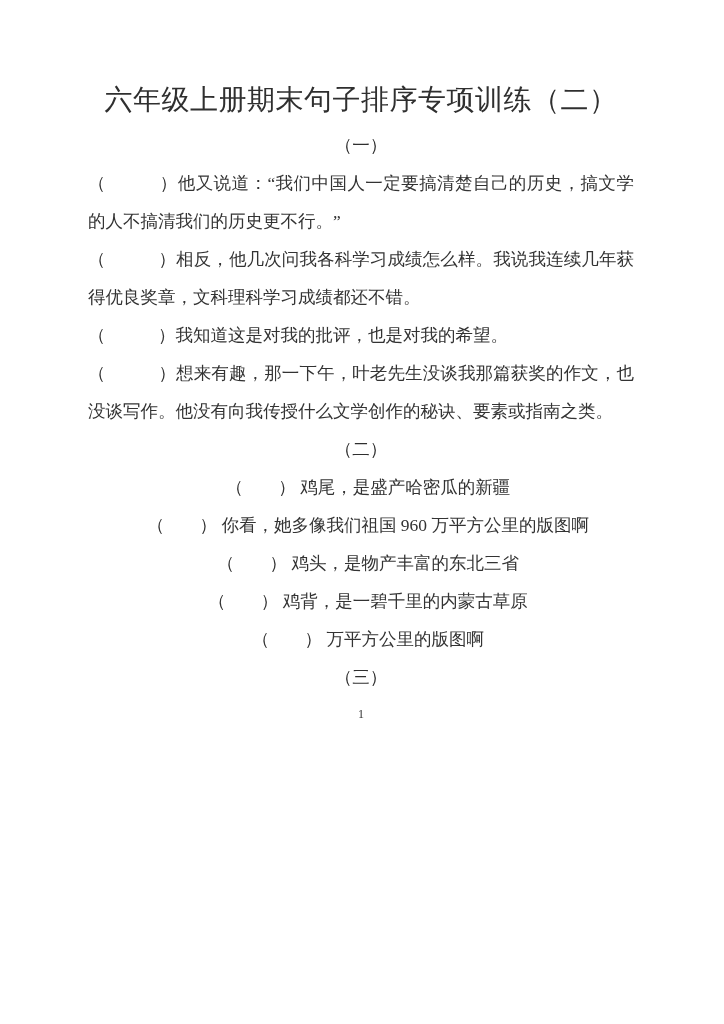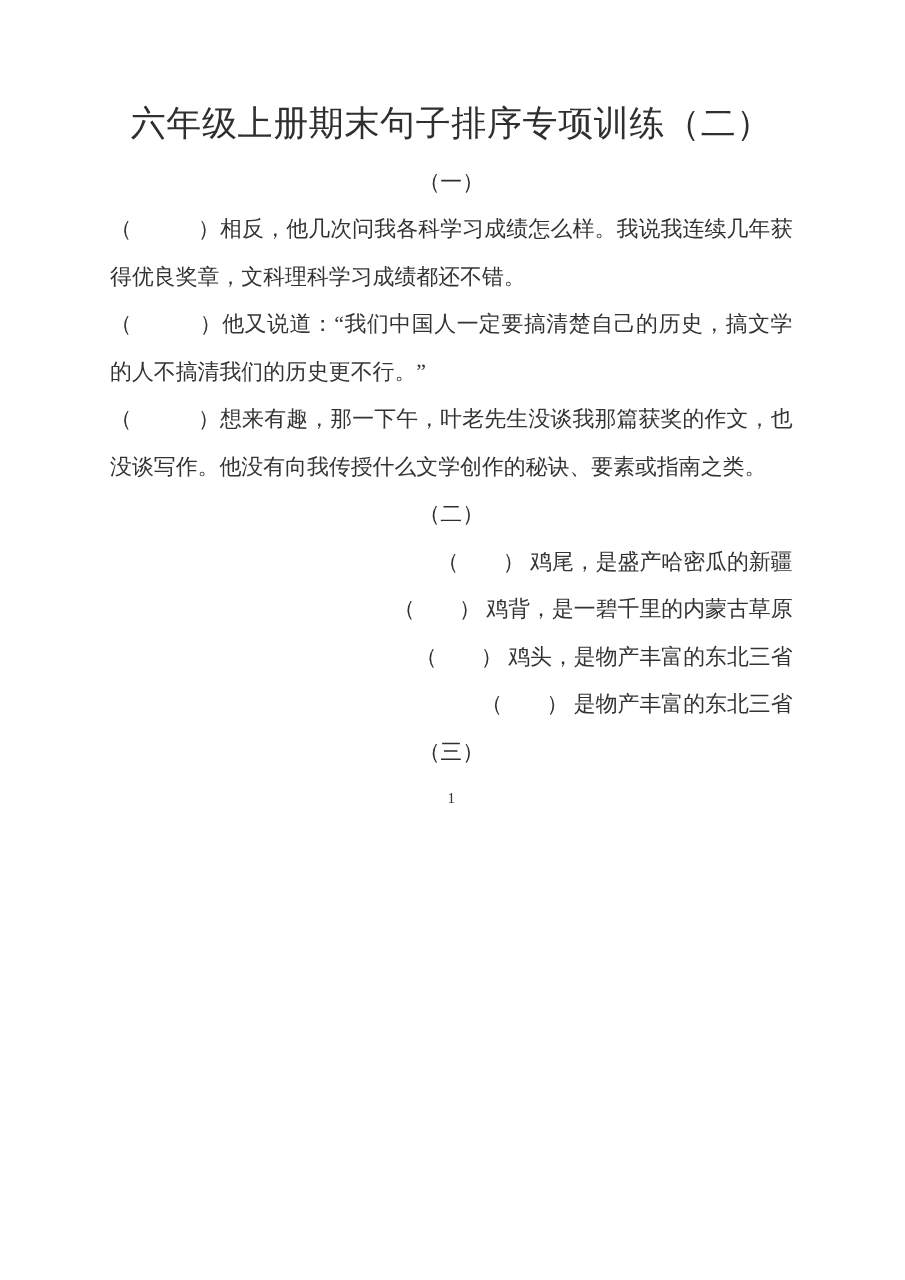--- a/index.html
+++ b/index.html
@@ -43,47 +43,49 @@
   }
   .para {
     margin: 0;
     font-size: 17.5px;
     line-height: 38px;
     text-align: justify;
     color: #333333;
   }
   .para.sec2 {
     padding-left: 14px;
-    text-align: right;
+    text-align: center;
   }
   .page-number {
     margin-top: 10px;
     font-size: 12px;
     line-height: 16px;
     text-align: center;
     color: #333333;
   }
 </style>
 </head>
 <body>
 
 <div class="page">
 
   <h1 class="title">六年级上册期末句子排序专项训练（二）</h1>
 
   <div class="section-heading first">（一）</div>
 
+  <p class="para">（　　　）他又说道：“我们中国人一定要搞清楚自己的历史，搞文学的人不搞清我们的历史更不行。”</p>
   <p class="para">（　　　）相反，他几次问我各科学习成绩怎么样。我说我连续几年获得优良奖章，文科理科学习成绩都还不错。</p>
-  <p class="para">（　　　）他又说道：“我们中国人一定要搞清楚自己的历史，搞文学的人不搞清我们的历史更不行。”</p>
+  <p class="para">（　　　）我知道这是对我的批评，也是对我的希望。</p>
   <p class="para">（　　　）想来有趣，那一下午，叶老先生没谈我那篇获奖的作文，也没谈写作。他没有向我传授什么文学创作的秘诀、要素或指南之类。</p>
 
   <div class="section-heading">（二）</div>
 
   <p class="para sec2">（　　） 鸡尾，是盛产哈密瓜的新疆</p>
+  <p class="para sec2">（　　） 你看，她多像我们祖国 960 万平方公里的版图啊</p>
+  <p class="para sec2">（　　） 鸡头，是物产丰富的东北三省</p>
   <p class="para sec2">（　　） 鸡背，是一碧千里的内蒙古草原</p>
-  <p class="para sec2">（　　） 鸡头，是物产丰富的东北三省</p>
-  <p class="para sec2">（　　） 是物产丰富的东北三省</p>
+  <p class="para sec2">（　　） 万平方公里的版图啊</p>
 
   <div class="section-heading">（三）</div>
 
   <div class="page-number">1</div>
 
 </div>
 
 </body></html>

